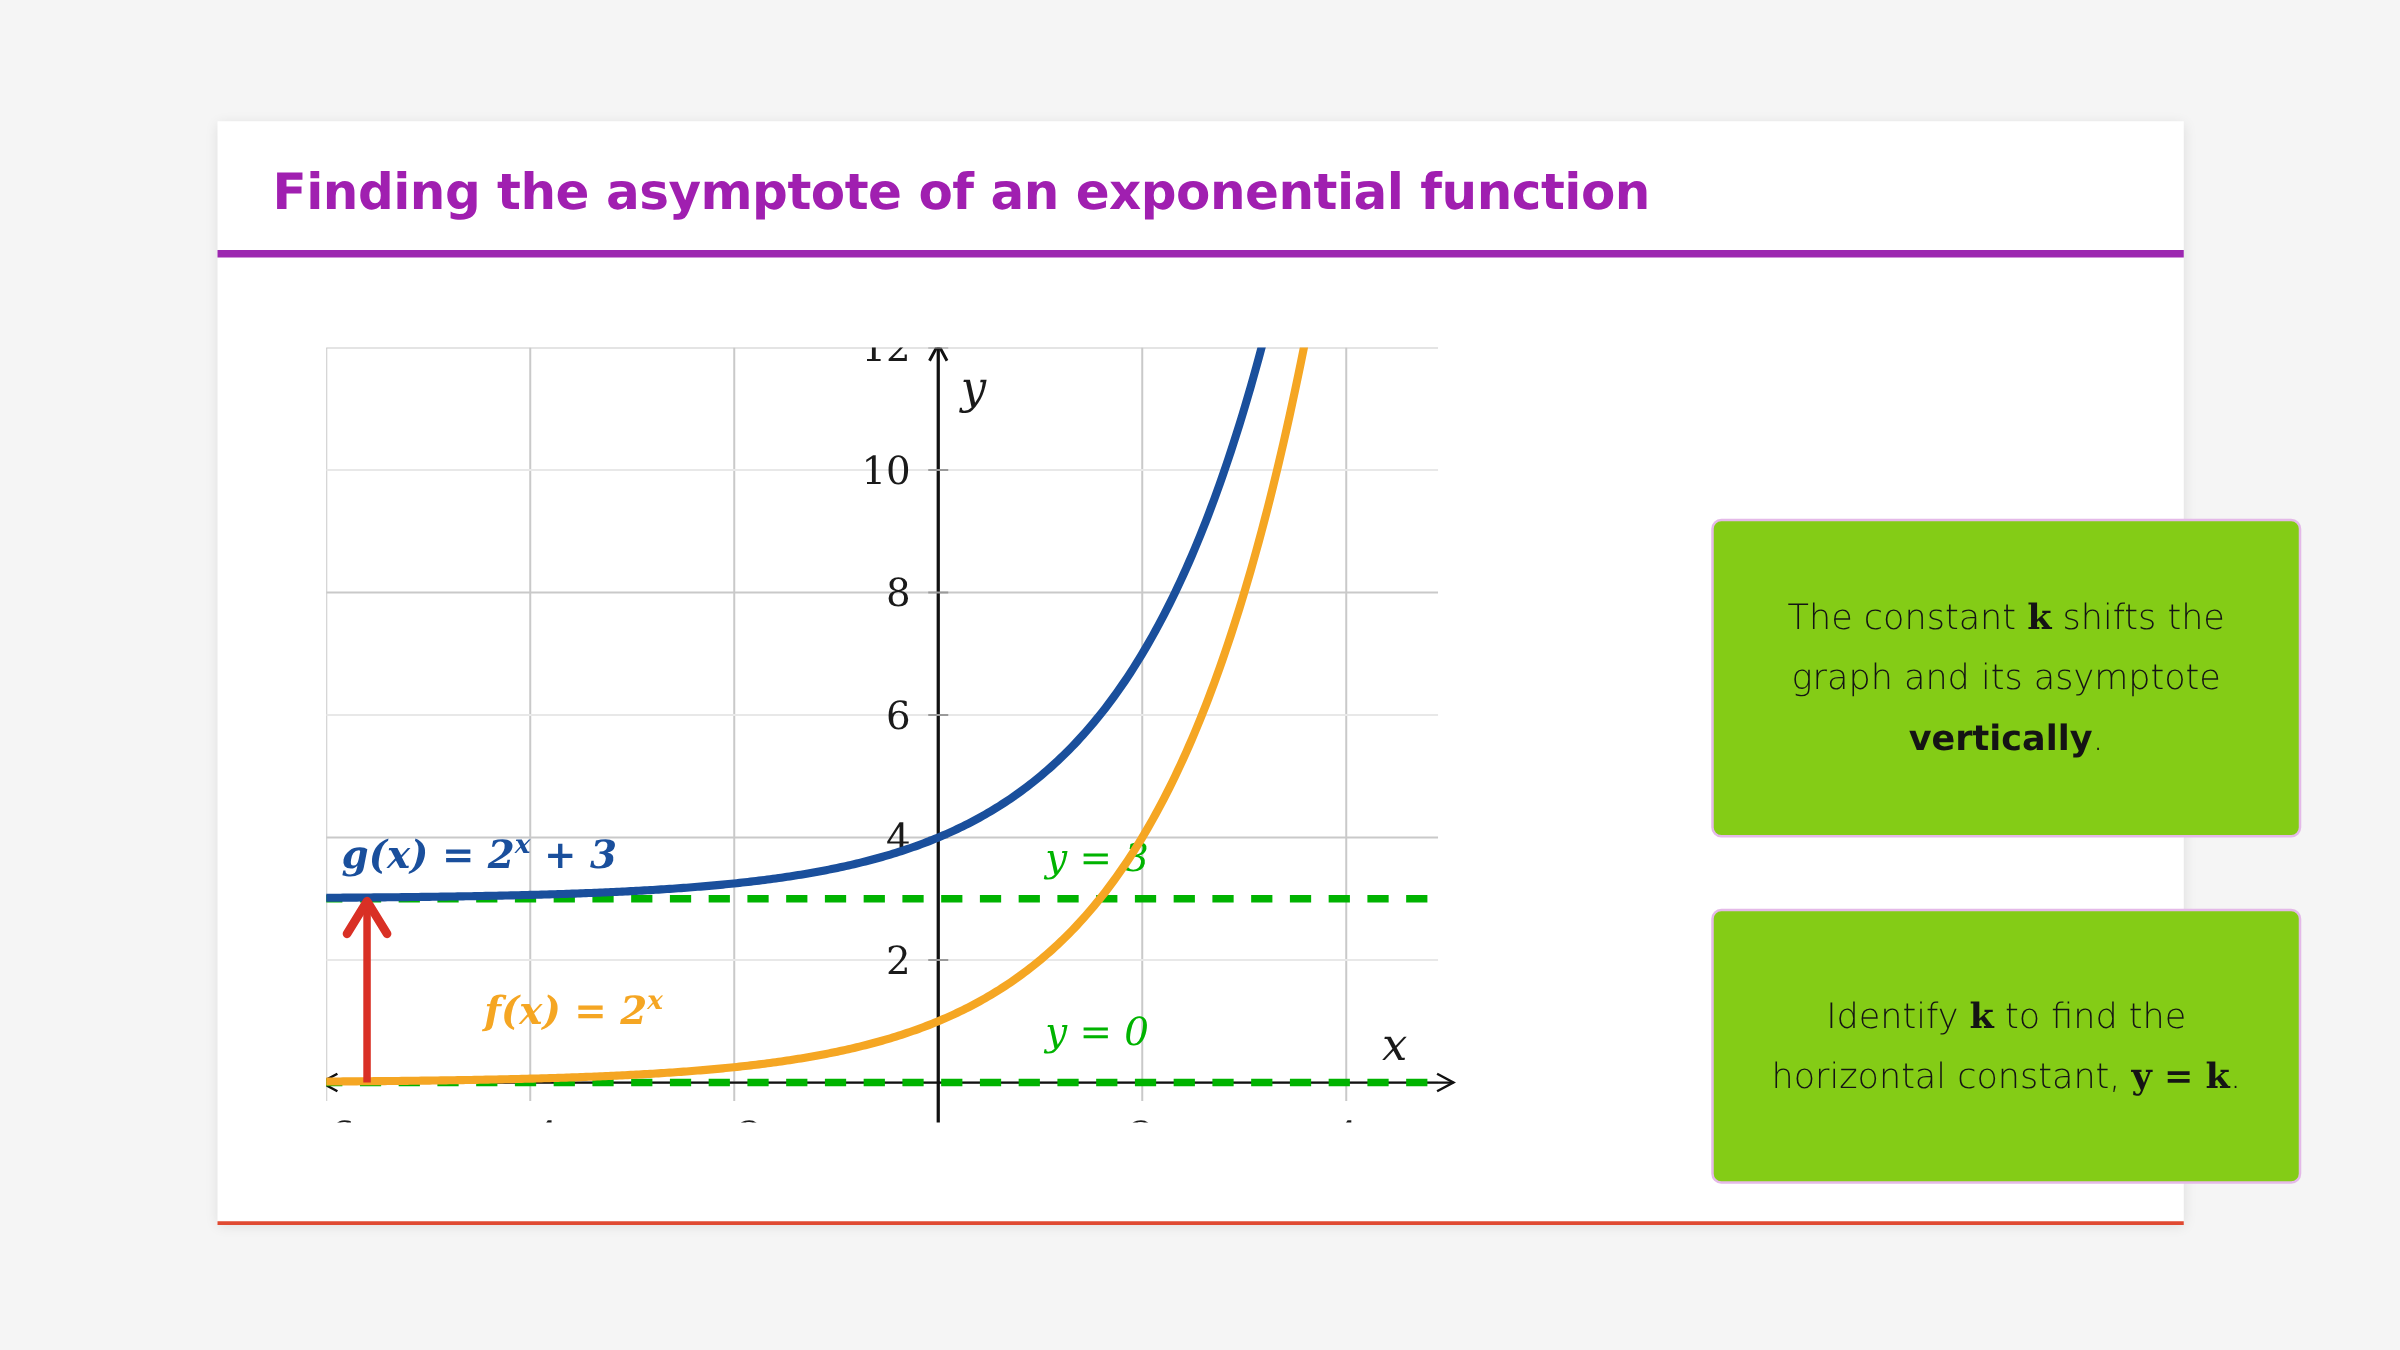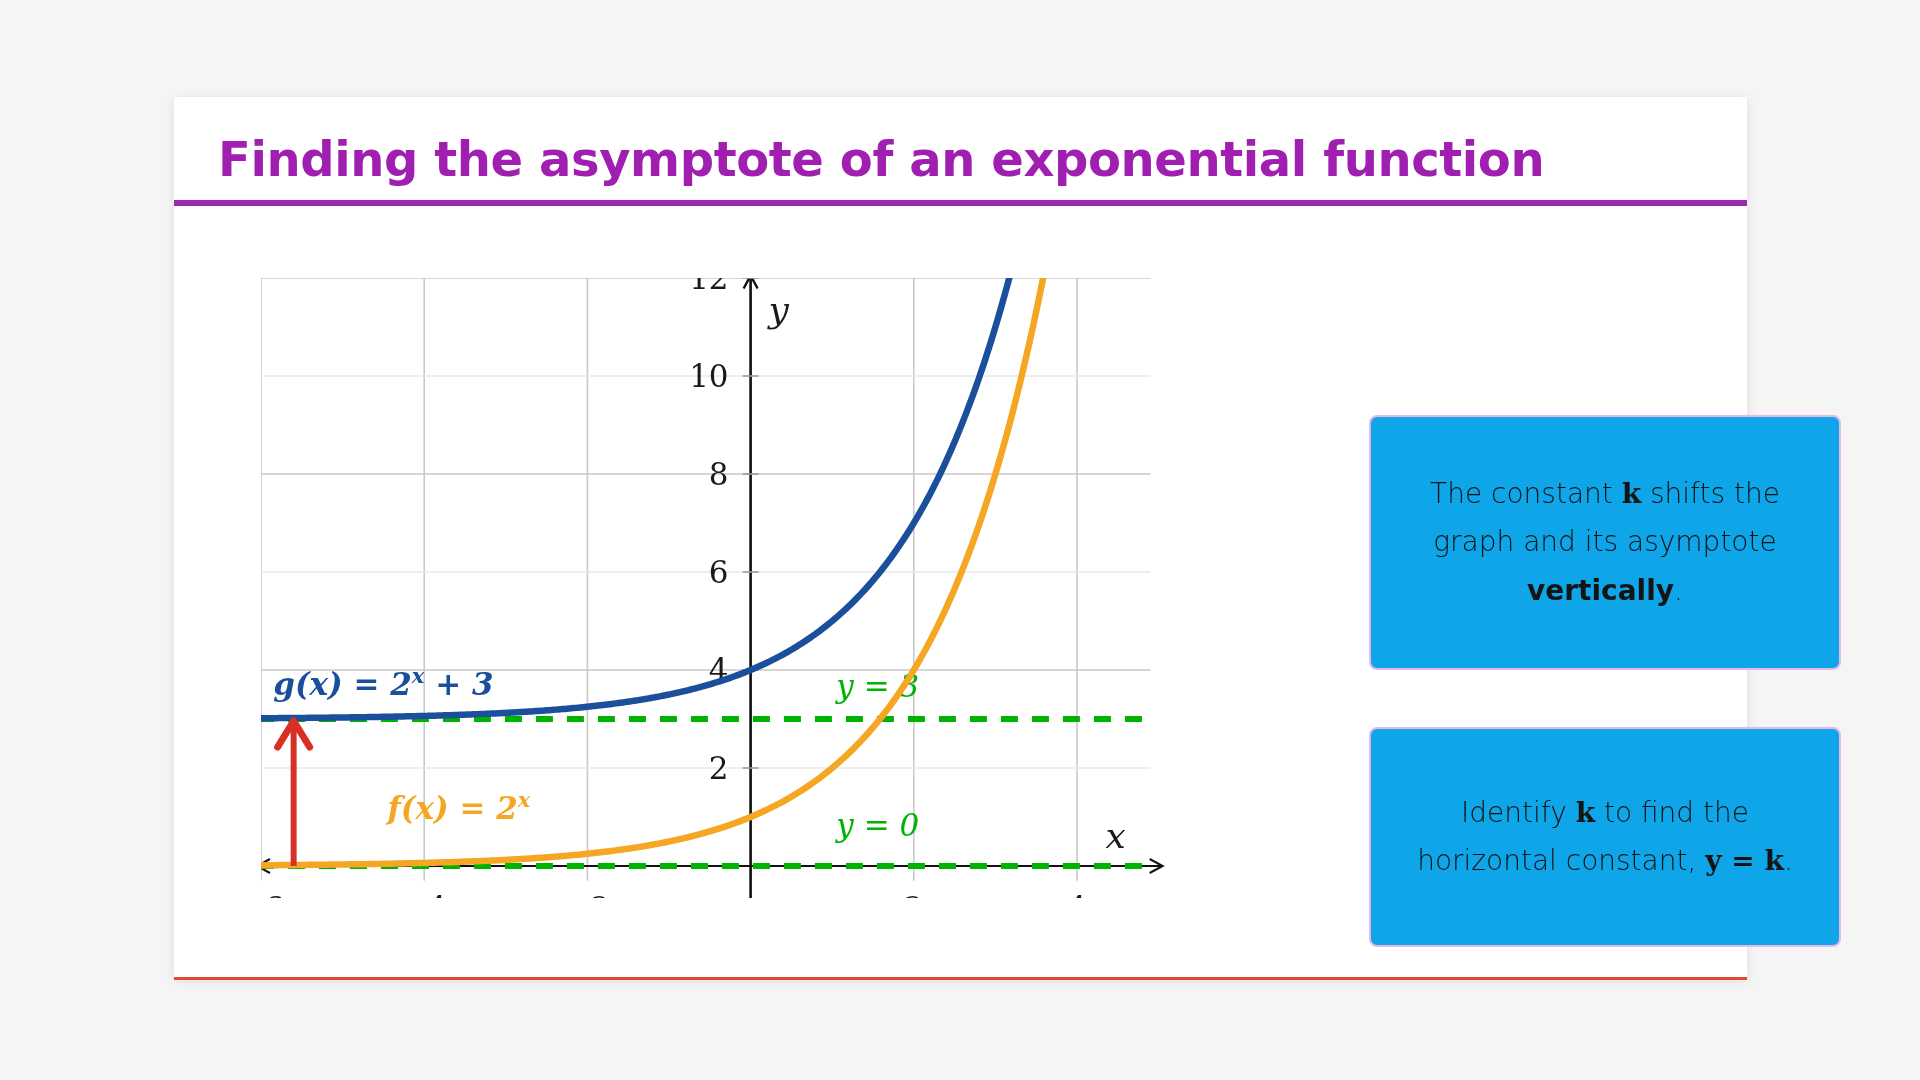--- a/index.html
+++ b/index.html
@@ -18,40 +18,40 @@
     box-shadow:0 2px 10px rgba(0,0,0,.10);
   }
   .card-bottom-rule{
     position:absolute;left:174px;top:977px;width:1573px;height:3px;
     background:#e04a32;
   }
 
   
   .title{
     position:absolute;left:44px;top:34px;
-    font-size:48px;font-weight:bold;letter-spacing:-0.4px;
+    font-size:40px;font-weight:bold;letter-spacing:-0.4px;
     color:#a01fb0;
     font-family:"DejaVu Sans",sans-serif;
     white-space:nowrap;
   }
   .title-rule{
     position:absolute;left:0px;top:103px;width:1573px;height:6px;
     background:#9c27b0;
   }
 
   
   .plot{
     position:absolute;left:87px;top:181px;width:1063px;height:620px;
   }
   .plot svg{display:block;}
 
   
   .callout{
     position:absolute;
-    background:#0ea5e9;
+    background:#84cc16;
     border:2px solid #e4b9e8;
     border-radius:8px;
     box-sizing:border-box;
     display:flex;align-items:center;justify-content:center;
     padding:22px 30px;
   }
   .callout-1{left:1195px;top:318px;width:472px;height:255px;}
   .callout-2{left:1195px;top:630px;width:472px;height:220px;}
   .callout p{
     margin:0;

